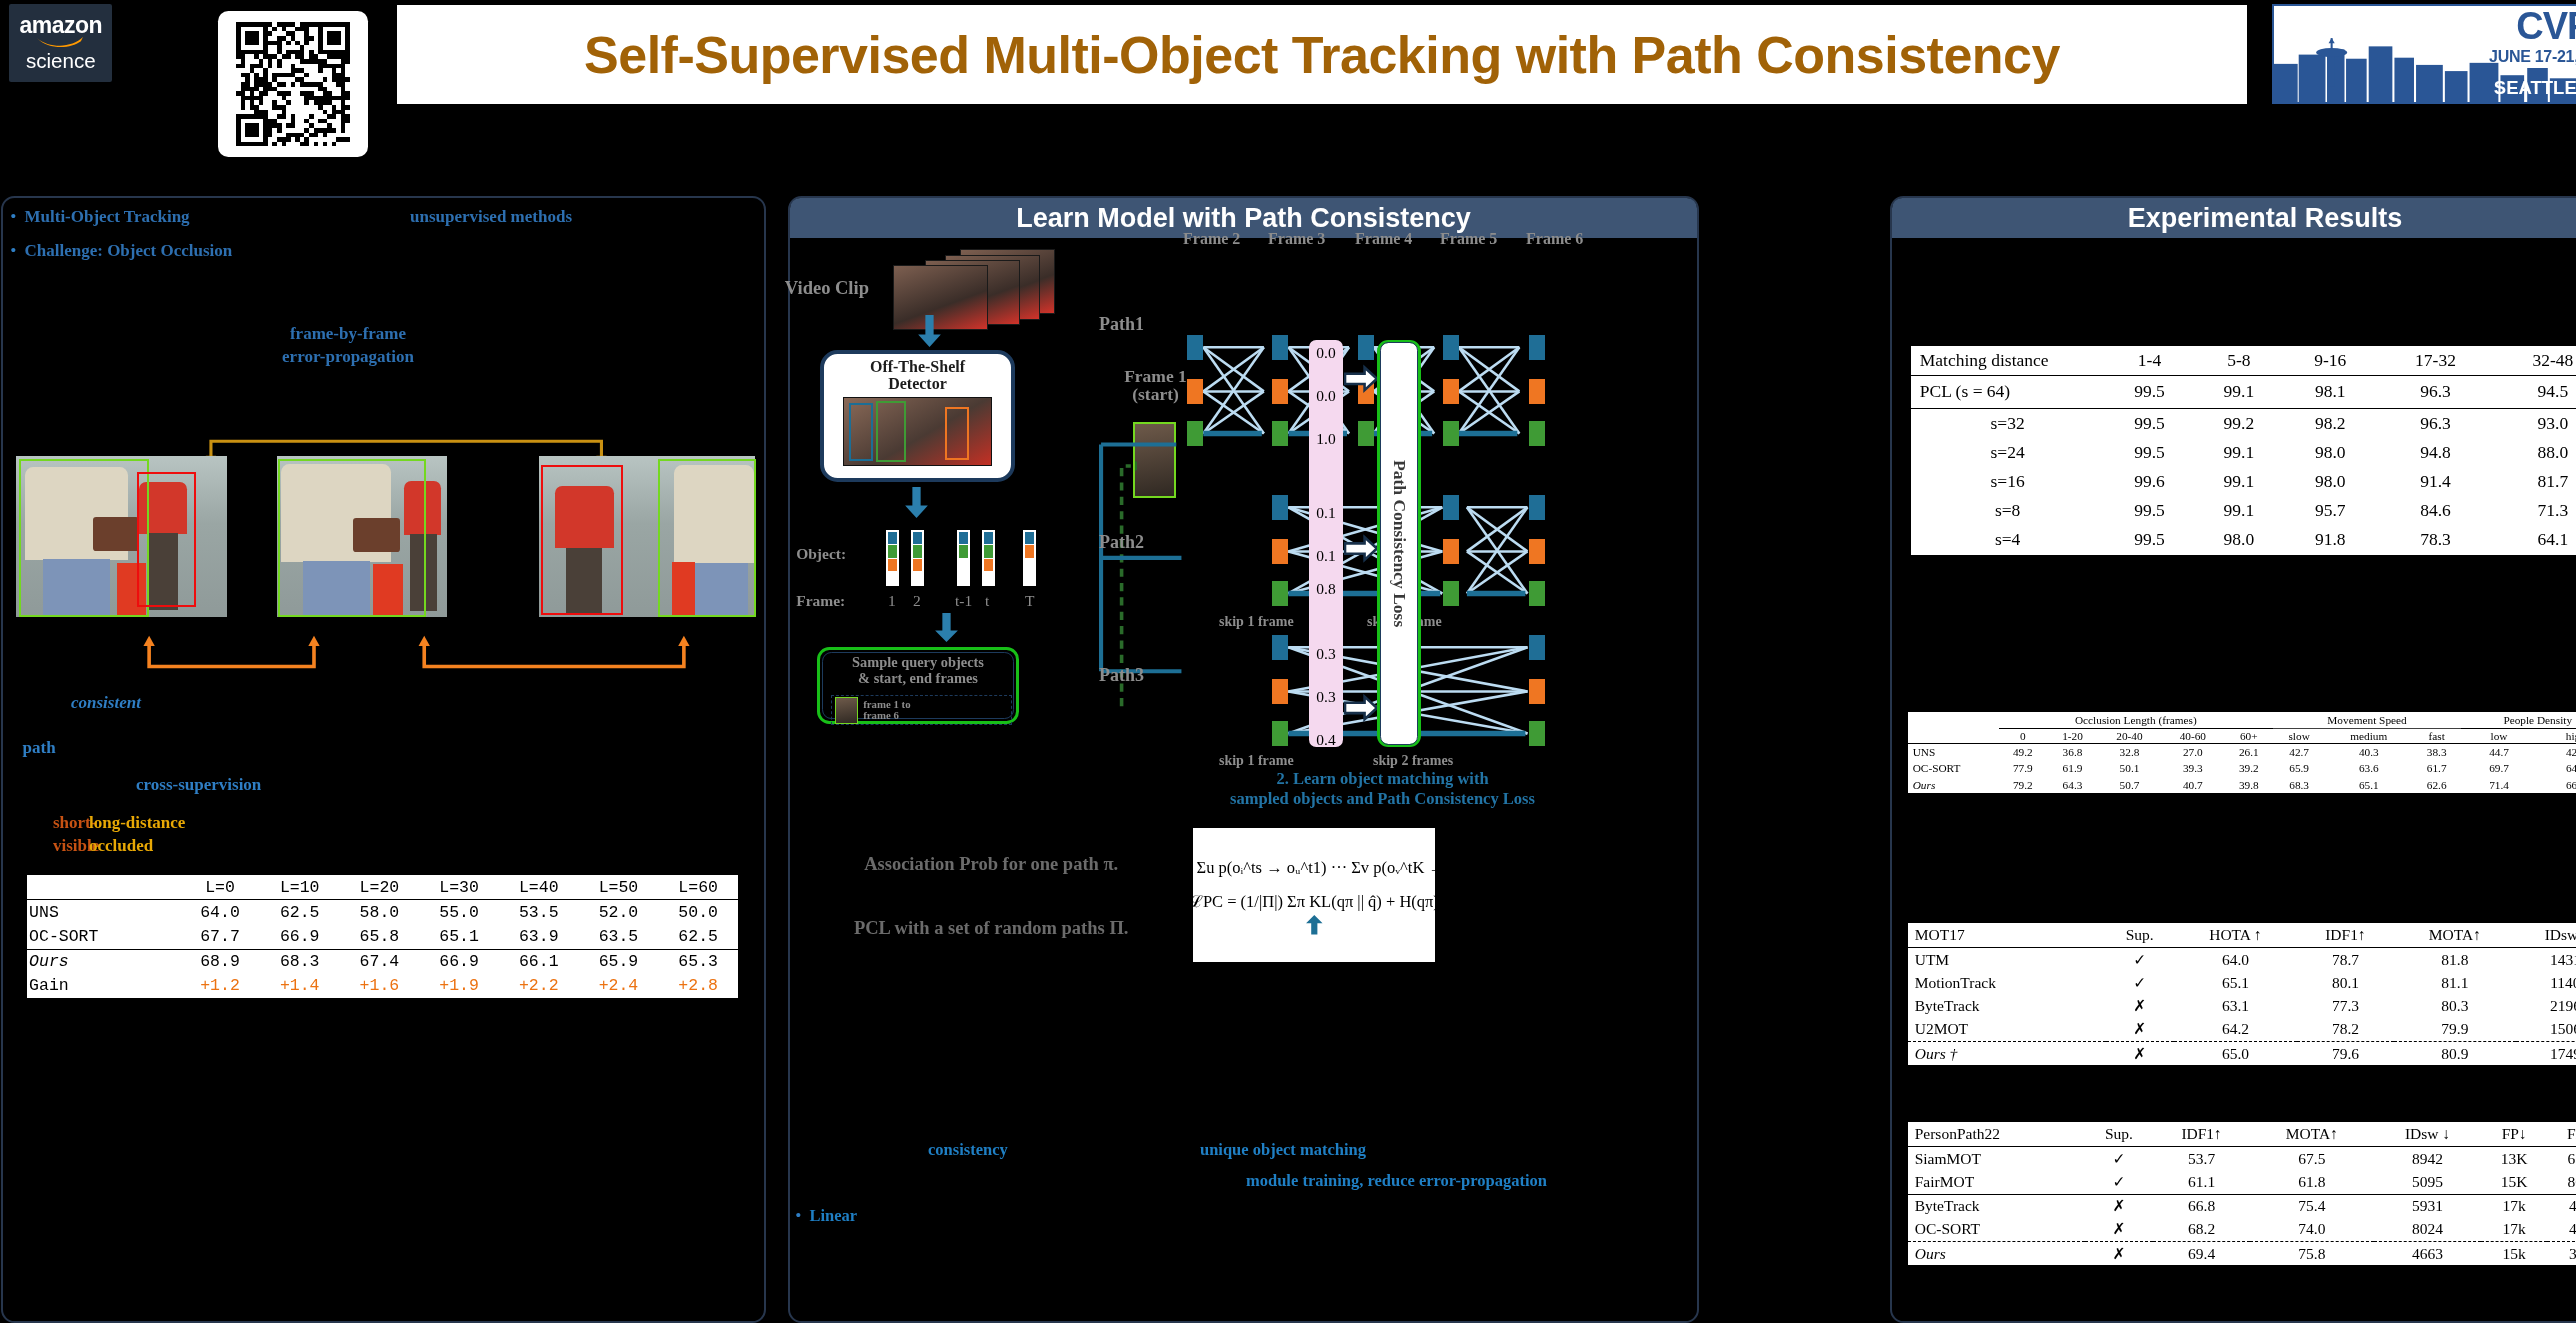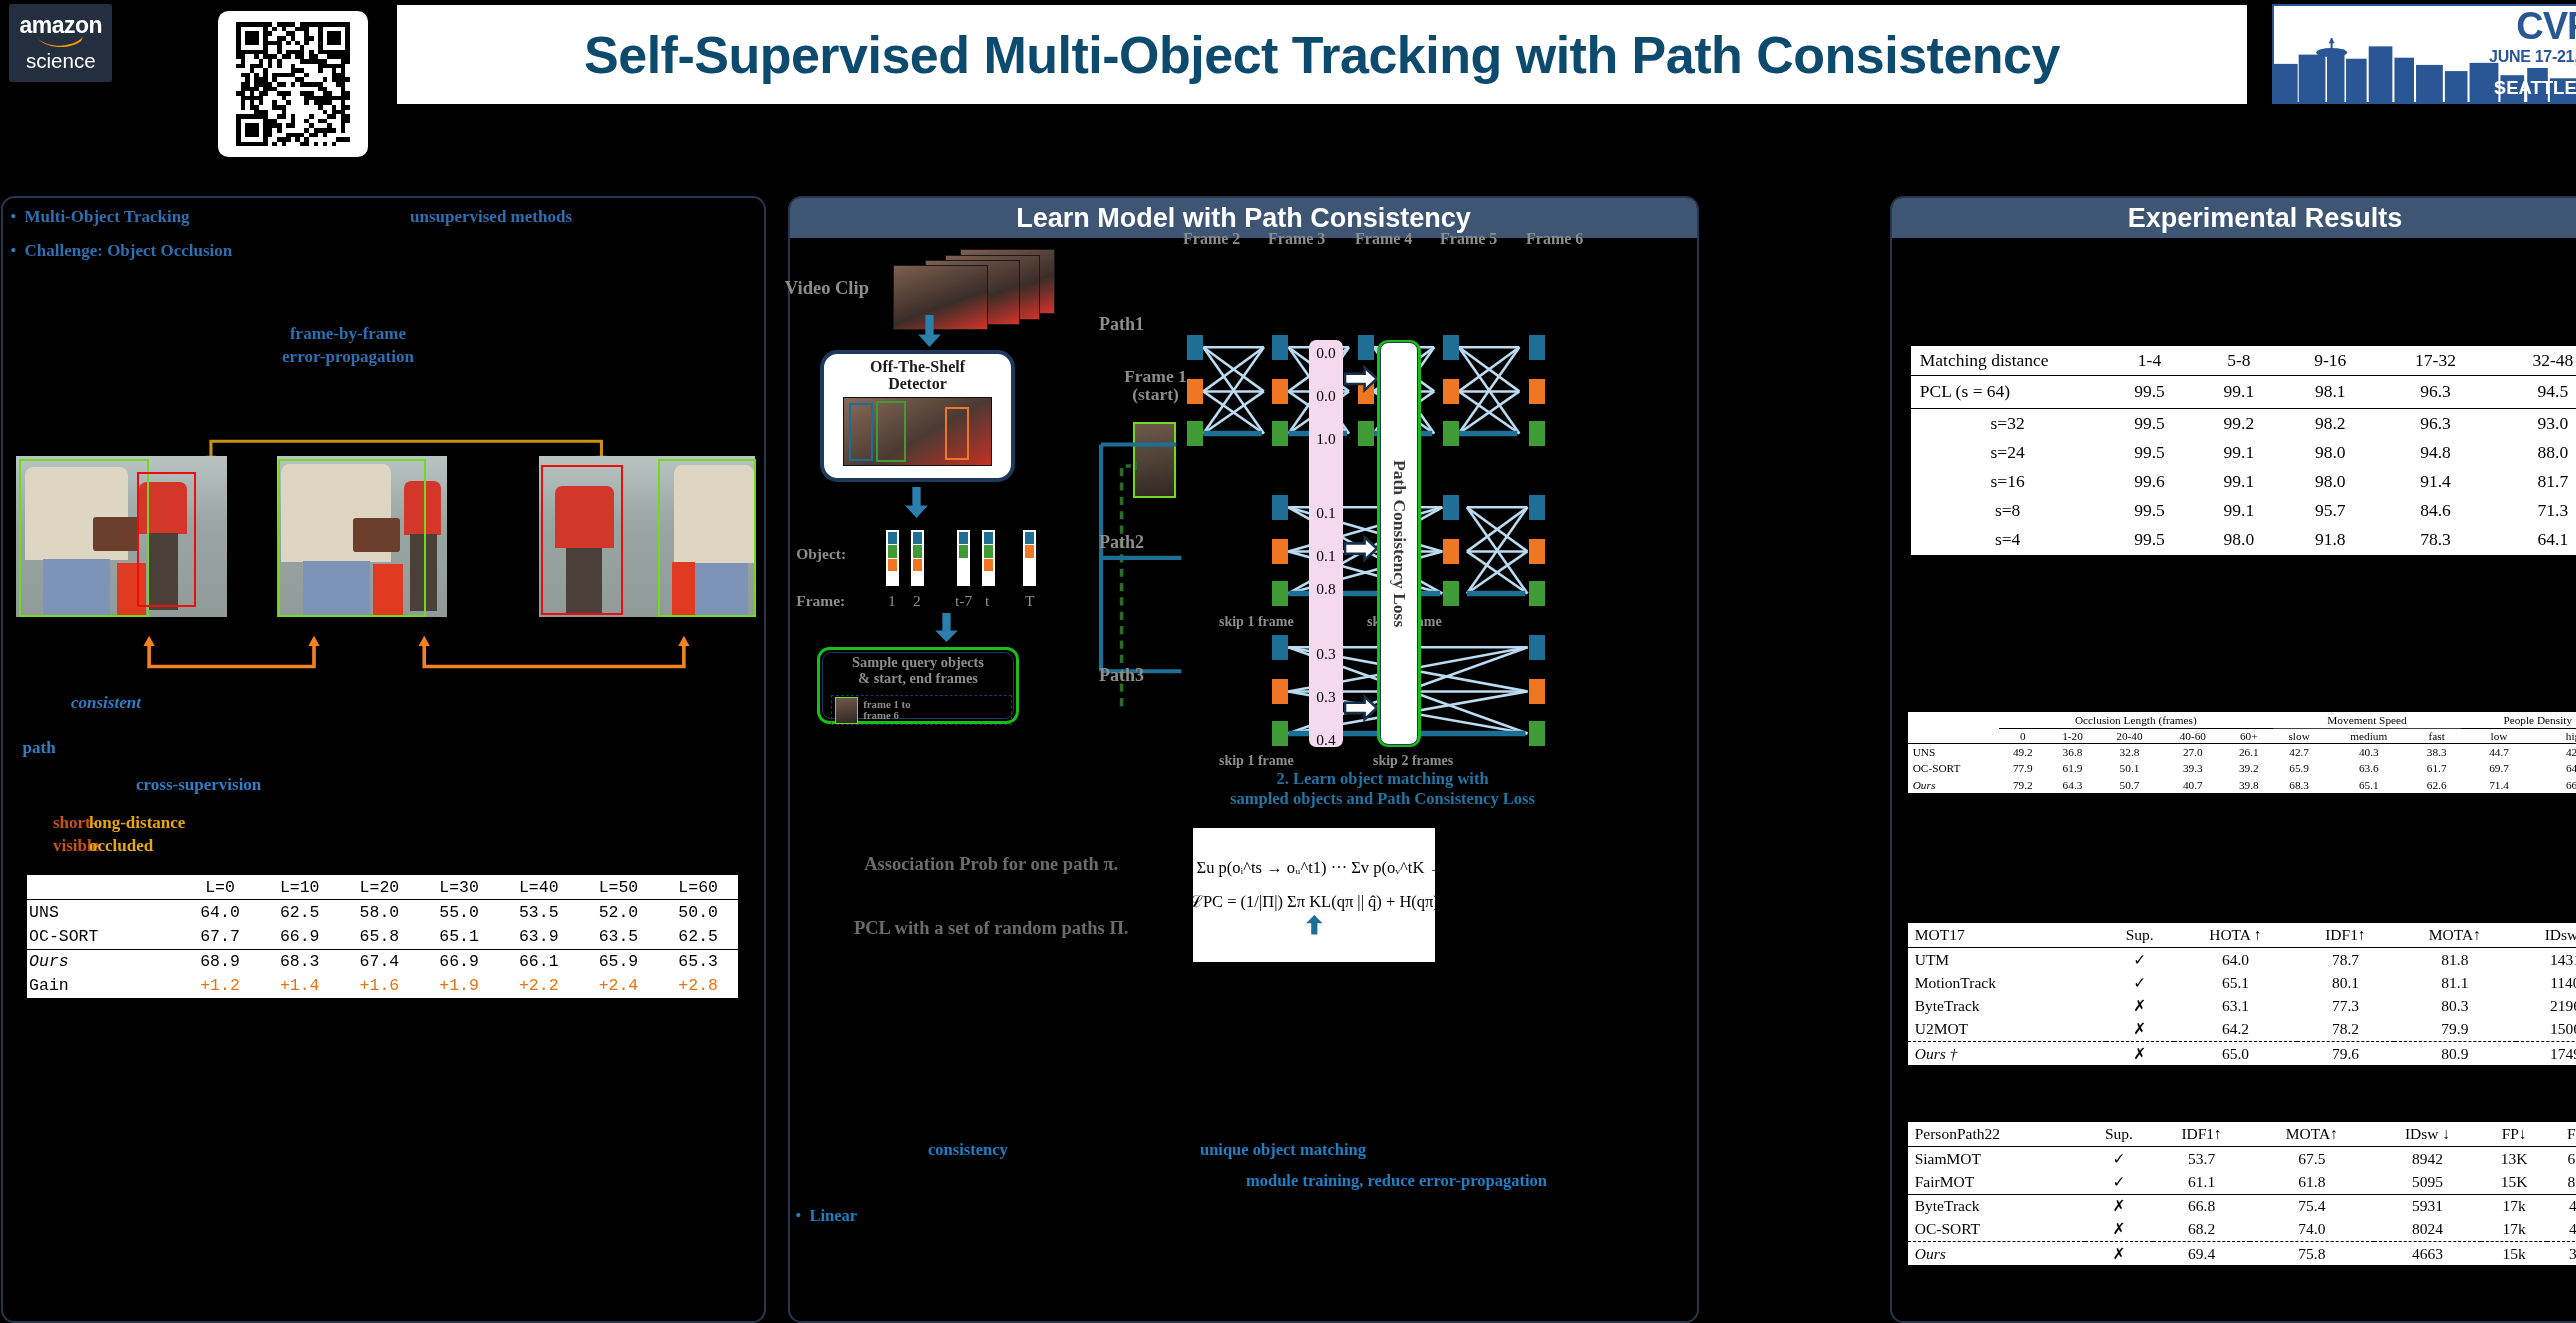--- a/index.html
+++ b/index.html
@@ -15,21 +15,21 @@
   #amazon-smile{width:49px;height:13.4px;margin-top:-3.1px;}
   #amazon-science{font-family:"Liberation Sans",sans-serif;font-size:20.6px;color:#fff;margin-top:4.1px;line-height:1;}
 
   #qr-box{position:absolute;left:218px;top:11.3px;width:150px;height:146px;background:#fff;border-radius:10.3px;
      display:flex;align-items:center;justify-content:center;}
   #qr-grid{width:114px;height:124px;display:grid;grid-template-columns:repeat(25,1fr);grid-template-rows:repeat(27,1fr);}
   #qr-grid i{background:#000;}
 
   #title-bar{position:absolute;left:397px;top:5.2px;width:1850px;height:99px;background:#fff;
      display:flex;align-items:center;justify-content:center;}
-  #title-text{font-family:"Liberation Sans",sans-serif;font-weight:bold;font-size:52px;color:#0c4a6e;
+  #title-text{font-family:"Liberation Sans",sans-serif;font-weight:bold;font-size:52px;color:#a16207;
      letter-spacing:-0.5px;white-space:nowrap;}
   #authors{position:absolute;left:397px;top:106px;width:1850px;text-align:center;
      font-style:italic;font-weight:bold;font-size:31px;color:#5c5c5c;}
 
   #cvpr-logo{position:absolute;left:2272px;top:4.1px;width:351px;height:96px;background:#fff;
      border:2.6px solid #2a5696;overflow:hidden;}
   #cvpr-sky{position:absolute;left:0;bottom:0;width:100%;height:68px;}
   #cvpr-name{position:absolute;right:7.2px;top:3.1px;font-family:"Liberation Sans",sans-serif;
      font-weight:bold;font-size:38px;color:#2a5696;line-height:.92;letter-spacing:-1px;}
   #cvpr-date{position:absolute;right:8.2px;top:42px;font-family:"Liberation Sans",sans-serif;
@@ -1066,21 +1066,21 @@
     </div>
     <div class="objcol" style="left:233px;top:292px;height:56px;">
       <div class="osq oc-blue"></div>
       <div class="osq oc-orange"></div>
       <div class="osq"></div>
     </div>
 
     <div style="position:absolute;left:6.2px;top:354px;font-size:15.5px;color:#8d8d8d;font-weight:bold;">Frame:</div>
     <div style="position:absolute;left:98px;top:354px;font-size:15.5px;color:#8d8d8d;">1</div>
     <div style="position:absolute;left:123px;top:354px;font-size:15.5px;color:#8d8d8d;">2</div>
-    <div style="position:absolute;left:165px;top:354px;font-size:15.5px;color:#8d8d8d;">t-7</div>
+    <div style="position:absolute;left:165px;top:354px;font-size:15.5px;color:#8d8d8d;">t-1</div>
     <div style="position:absolute;left:195px;top:354px;font-size:15.5px;color:#8d8d8d;">t</div>
     <div style="position:absolute;left:235px;top:354px;font-size:15.5px;color:#8d8d8d;">T</div>
 
     <svg style="position:absolute;left:143px;top:375px" width="27" height="30" viewBox="0 0 52 58">
       <path d="M18 0 h16 v34 h14 L26 56 L4 34 h14 z" fill="#2b7fad"></path>
     </svg>
 
     <div id="sample-box">
       <div id="sample-inner"></div>
       <div id="sample-title">

